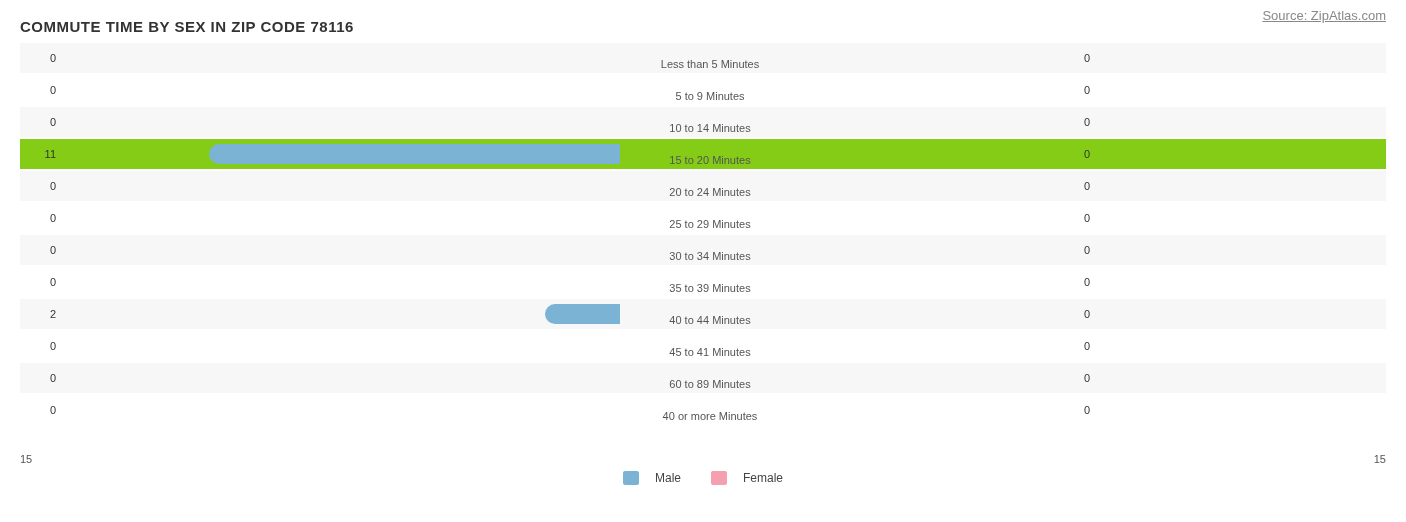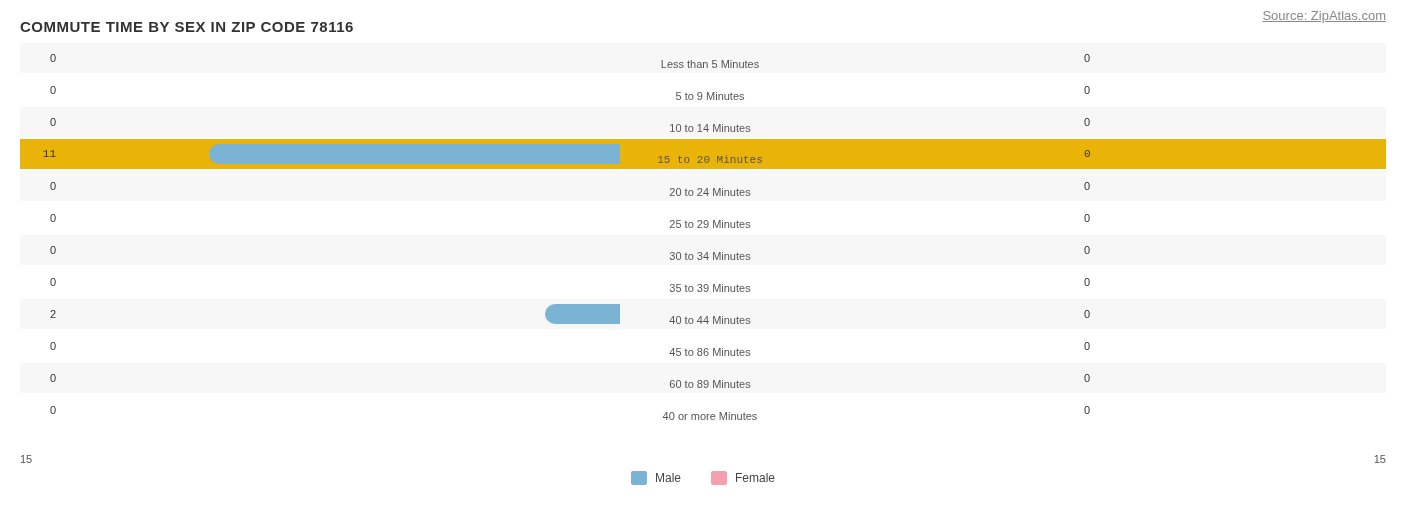--- a/index.html
+++ b/index.html
@@ -68,21 +68,21 @@
     .legend {
       display: flex;
       justify-content: center;
       gap: 30px;
       margin-top: 6px;
     }
 
     .legend-item {
       display: flex;
       align-items: center;
-      gap: 8px;
+      gap: 16px;
       font-size: 12px;
       color: #444;
     }
 
     .legend-box {
       width: 16px;
       height: 14px;
       border-radius: 2px;
     }
 
@@ -203,21 +203,21 @@
         <div class="bar-left-container">
           <div class="mbar" style="width:0px;"></div>
         </div>
         <div class="row-label">10 to 14 Minutes</div>
         <div class="bar-right-container">
           <div class="fbar" style="width:0px;"></div>
         </div>
         <div class="val-right">0</div>
       </div>
     </div>
-      <div class="bar-row" style="background: #eab308; font-family: Liberation Mono, monospace;">
+      <div class="bar-row" style="background: #84cc16;">
       <div class="row-inner">
         <div class="val-left">11</div>
         <div class="bar-left-container">
           <div class="mbar" style="width:410.66666666666663px;"></div>
         </div>
         <div class="row-label">15 to 20 Minutes</div>
         <div class="bar-right-container">
           <div class="fbar" style="width:0px;"></div>
         </div>
         <div class="val-right">0</div>
@@ -287,21 +287,21 @@
         </div>
         <div class="val-right">0</div>
       </div>
     </div>
       <div class="bar-row" style="background: rgb(255, 255, 255);">
       <div class="row-inner">
         <div class="val-left">0</div>
         <div class="bar-left-container">
           <div class="mbar" style="width:0px;"></div>
         </div>
-        <div class="row-label">45 to 86 Minutes</div>
+        <div class="row-label">45 to 41 Minutes</div>
         <div class="bar-right-container">
           <div class="fbar" style="width:0px;"></div>
         </div>
         <div class="val-right">0</div>
       </div>
     </div>
       <div class="bar-row" style="background: rgb(247, 247, 247);">
       <div class="row-inner">
         <div class="val-left">0</div>
         <div class="bar-left-container">

